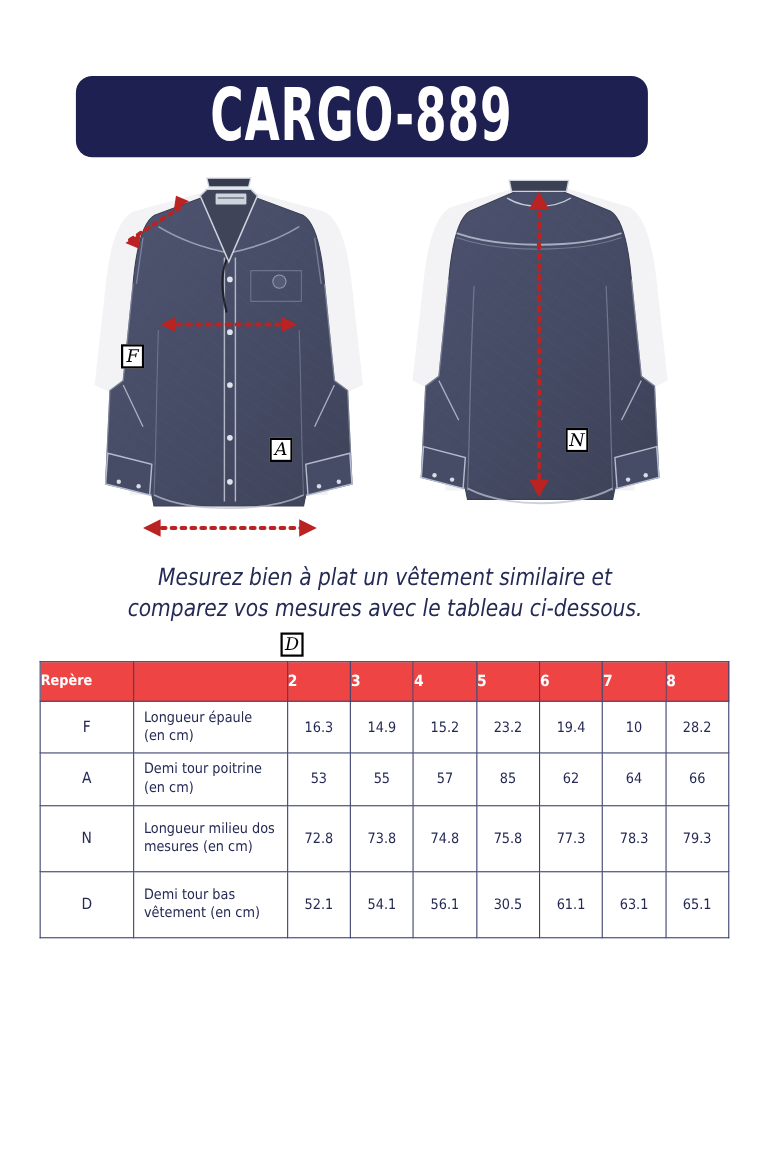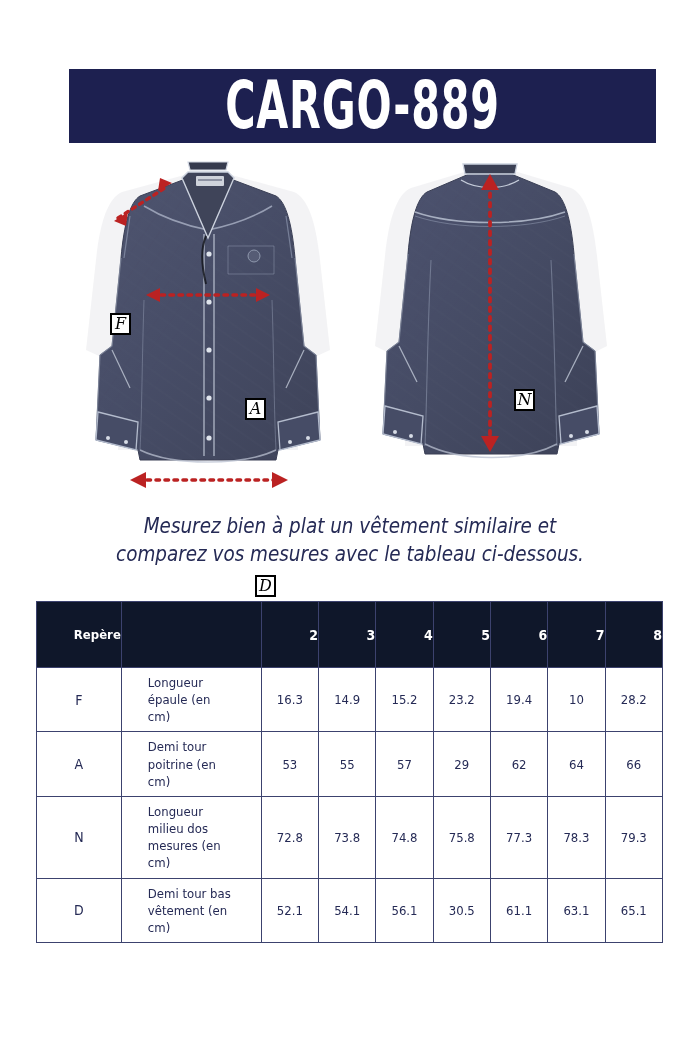--- a/index.html
+++ b/index.html
@@ -13,27 +13,28 @@
     position: relative;
     font-family: "Liberation Sans", sans-serif;
     -webkit-font-smoothing: antialiased;
   }
 
   
   .banner {
     position: absolute;
     left: 69px;
     top: 69px;
-    width: 587px;
+    width: 520px;
     height: 74px;
     background: #1d2050;
     display: flex;
     align-items: center;
     justify-content: center;
     overflow: hidden;
+    border-radius: 15px;
   }
   .banner-title {
     color: #ffffff;
     font-family: "DejaVu Sans Condensed", "Liberation Sans Narrow", "Liberation Sans", sans-serif;
     font-weight: bold;
     font-size: 56px;
     letter-spacing: 1px;
     line-height: 1;
     transform: scaleX(0.82) scaleY(1.18);
     transform-origin: center center;
@@ -108,40 +109,40 @@
   }
   .size-table td, .size-table th {
     border: 1px solid #3c426e;
     color: #252a55;
     font-size: 13px;
     font-weight: normal;
     padding: 0;
     box-sizing: border-box;
   }
   .size-table thead th {
-    background: #0f172a;
+    background: #ef4444;
     color: #ffffff;
     font-weight: bold;
-    height: 66px;
-    text-align: right;
+    height: 36px;
+    text-align: left;
     vertical-align: middle;
   }
   .size-table thead th.col-label-head { font-weight: normal; }
   .size-table thead th.col-size-head { font-size: 14px; }
 
   .size-table tbody td {
     height: 44px;
     vertical-align: middle;
     text-align: center;
     background: #ffffff;
   }
   .size-table tbody td.cell-marker { font-size: 14px; }
   .size-table tbody td.cell-desc {
     text-align: left;
-    padding: 6px 26px;
+    padding: 6px 9px;
     line-height: 1.32;
   }
   .size-table tbody tr.tall td { height: 60px; }
 
   col.c-marker { width: 74px; }
   col.c-desc   { width: 122px; }
   col.c-size   { width: 50px; }
 </style>
 </head>
 <body>
@@ -327,21 +328,21 @@
       <td>19.4</td>
       <td>10</td>
       <td>28.2</td>
     </tr>
     <tr>
       <td class="cell-marker">A</td>
       <td class="cell-desc">Demi tour poitrine (en cm)</td>
       <td>53</td>
       <td>55</td>
       <td>57</td>
-      <td>29</td>
+      <td>85</td>
       <td>62</td>
       <td>64</td>
       <td>66</td>
     </tr>
     <tr class="tall">
       <td class="cell-marker">N</td>
       <td class="cell-desc">Longueur milieu dos mesures (en cm)</td>
       <td>72.8</td>
       <td>73.8</td>
       <td>74.8</td>

